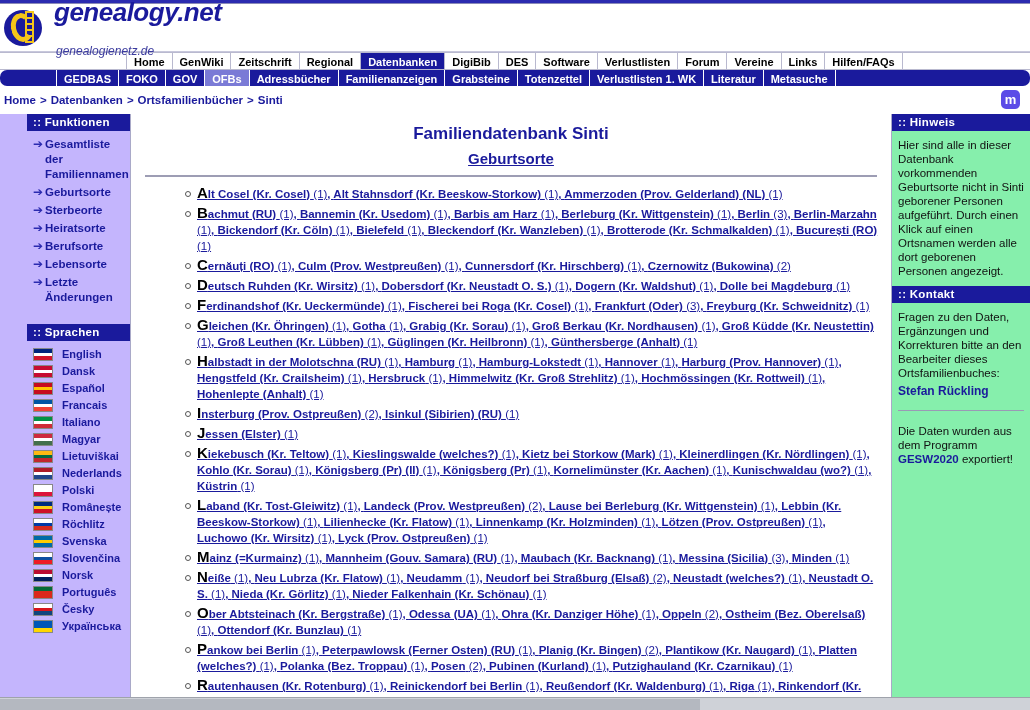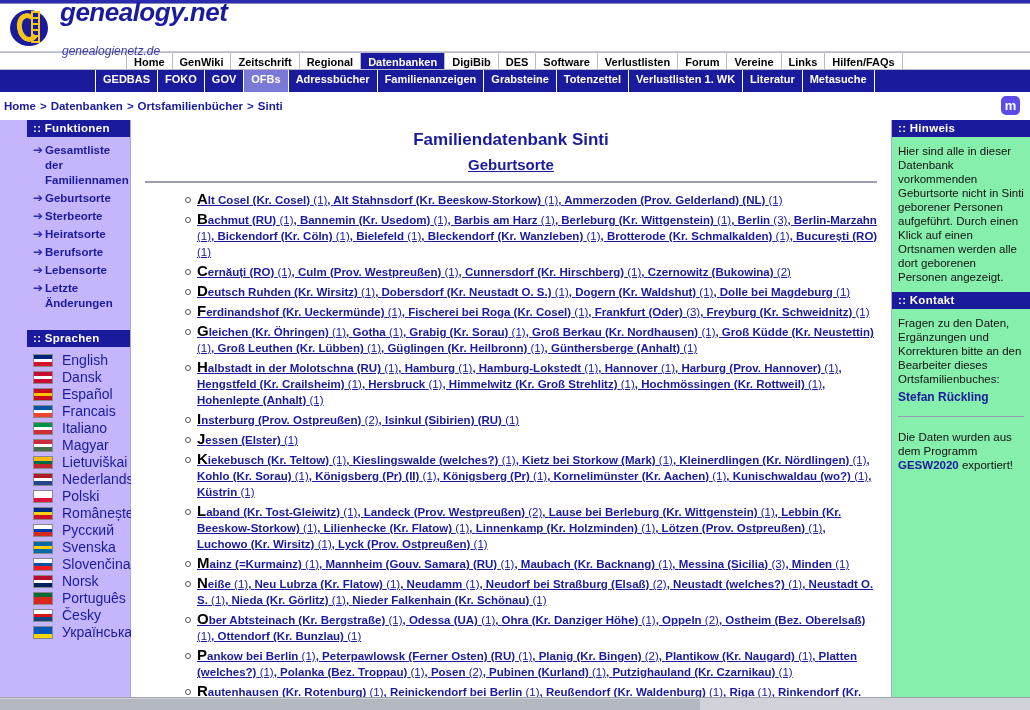--- a/index.html
+++ b/index.html
@@ -19,21 +19,20 @@
     background: #2b2bb0;
     border-bottom: 1px solid #8a8ab8;
   }
 
   
   .header {
     height: 48px;
     background: #ffffff;
     display: flex;
     align-items: center;
-    padding-left: 6px;
     border-bottom: 1px solid #c8c8dc;
   }
   .logo-mark {
     width: 46px; height: 40px;
     position: relative;
     flex: 0 0 auto;
     margin-right: 8px;
   }
   .logo-mark .disc {
     position: absolute; left: 4px; top: 2px;
@@ -94,24 +93,25 @@
   }
   .nav-row1 .nitem:first-child { border-left: 1px solid #b9b9cf; }
   .nav-row1 .nitem.active {
     background: #1a1a9c;
     color: #ffffff;
   }
   .nav-row2 {
     background: #1a1a9c;
     display: flex;
     align-items: stretch;
-    height: 22px;
+    height: 16px;
     font-size: 11px;
     font-weight: bold;
-    padding-left: 95px;
+    padding-left: 56px;
+    border-radius: 7px;
   }
   .nav-row2 .nitem {
     color: #ffffff;
     padding: 2px 7px 0 7px;
     border-right: 1px solid #ffffff;
     white-space: nowrap;
     cursor: pointer;
     line-height: 14px;
   }
   .nav-row2 .nitem:first-child { border-left: 1px solid #ffffff; }
@@ -211,21 +211,21 @@
   }
   .flag {
     flex: 0 0 auto;
     width: 20px; height: 13px;
     margin-right: 9px;
     border: 1px solid #888;
     position: relative;
     overflow: hidden;
   }
   .lang-label {
-    color: #1a1a9c; font-size: 14px; font-weight: normal; line-height: 14px;
+    color: #1a1a9c; font-size: 11px; font-weight: bold; line-height: 14px;
   }
   .spacer10 { height: 12px; }
 
   
   .side-text {
     font-size: 11.5px;
     color: #111111;
     line-height: 14px;
     padding: 7px 6px 8px 6px;
   }
@@ -448,21 +448,21 @@
         <div class="lang-item">
           <span class="flag" style="background: linear-gradient(rgb(255, 255, 255) 0%, rgb(255, 255, 255) 33%, rgb(255, 255, 255) 33%, rgb(255, 255, 255) 66%, rgb(220, 20, 60) 66%, rgb(220, 20, 60) 100%);"></span>
           <span class="lang-label">Polski</span>
         </div>
         <div class="lang-item">
           <span class="flag" style="background: linear-gradient(rgb(0, 43, 127) 0%, rgb(0, 43, 127) 33%, rgb(252, 209, 22) 33%, rgb(252, 209, 22) 66%, rgb(206, 17, 38) 66%, rgb(206, 17, 38) 100%);"></span>
           <span class="lang-label">Românește</span>
         </div>
         <div class="lang-item">
           <span class="flag" style="background: linear-gradient(rgb(255, 255, 255) 0%, rgb(255, 255, 255) 33%, rgb(0, 57, 166) 33%, rgb(0, 57, 166) 66%, rgb(213, 43, 30) 66%, rgb(213, 43, 30) 100%);"></span>
-          <span class="lang-label">Русский</span>
+          <span class="lang-label">Röchlitz</span>
         </div>
         <div class="lang-item">
           <span class="flag" style="background: linear-gradient(rgb(0, 106, 167) 0%, rgb(0, 106, 167) 33%, rgb(254, 204, 0) 33%, rgb(254, 204, 0) 66%, rgb(0, 106, 167) 66%, rgb(0, 106, 167) 100%);"></span>
           <span class="lang-label">Svenska</span>
         </div>
         <div class="lang-item">
           <span class="flag" style="background: linear-gradient(rgb(255, 255, 255) 0%, rgb(255, 255, 255) 33%, rgb(11, 78, 162) 33%, rgb(11, 78, 162) 66%, rgb(238, 28, 37) 66%, rgb(238, 28, 37) 100%);"></span>
           <span class="lang-label">Slovenčina</span>
         </div>
         <div class="lang-item">

